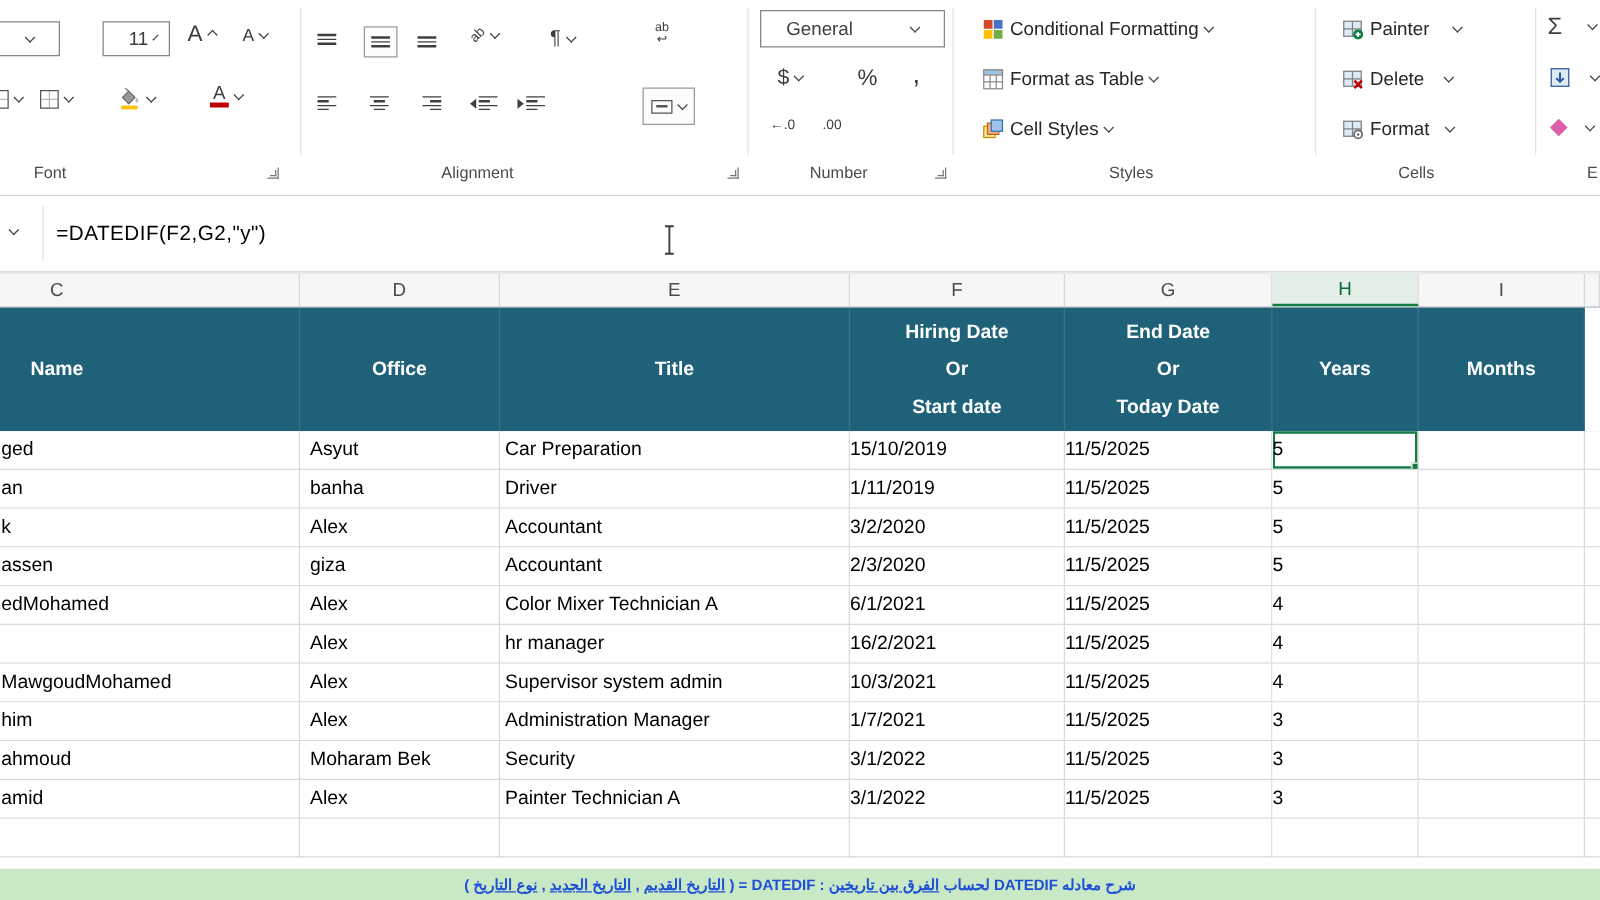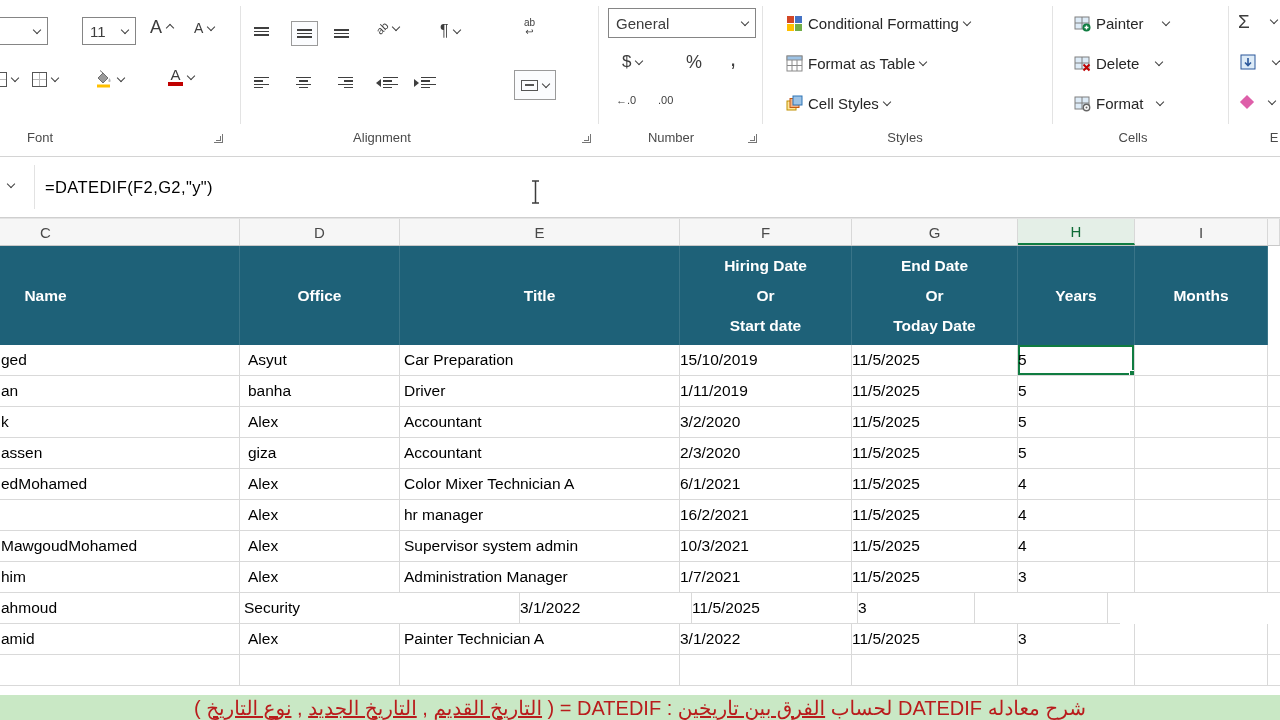--- a/index.html
+++ b/index.html
@@ -9,21 +9,21 @@
   
   #ribbon{position:absolute;top:0;left:0;width:1280px;height:157px;background:#fff;border-bottom:1px solid #d4d4d4}
   .vsep{position:absolute;top:6px;height:118px;width:1px;background:#e3e3e3}
   .grp-label{position:absolute;top:130px;transform:translateX(-50%);font-size:13px;color:#4a4a4a;white-space:nowrap}
   .launcher{position:absolute;top:134px;width:9px;height:9px;border-right:1px solid #767676;border-bottom:1px solid #767676}
   .launcher::before{content:"";position:absolute;right:1px;bottom:1px;width:4px;height:4px;border-right:1px solid #767676;border-bottom:1px solid #767676}
   .rbtn{position:absolute;display:flex;align-items:center;gap:5px;color:#3d3d3d;white-space:nowrap}
   .sel{border:1px solid #9a9a9a;background:#fbfcfe}
   .chev{display:inline-block;width:6px;height:6px;border-right:1.4px solid #3f3f3f;border-bottom:1.4px solid #3f3f3f;transform:rotate(45deg);margin-top:-3px}
   .chev-up{display:inline-block;width:6px;height:6px;border-left:1.4px solid #3f3f3f;border-top:1.4px solid #3f3f3f;transform:rotate(45deg);margin-bottom:-2px}
-  .combo{display:flex;align-items:center;border:1px solid #858585;background:#fff;padding:0 7px;font-size:15px}
+  .combo{display:flex;align-items:center;border:1px solid #858585;background:#fff;padding:0 20px;font-size:15px}
   .combo .chev{margin-left:auto}
   .bigA{font-size:18px;line-height:18px}
   .smallA{font-size:14px;line-height:14px}
   .i-borders{width:15px;height:15px;border:1px solid #555;
     background:linear-gradient(#b9b9b9,#b9b9b9) center/100% 1px no-repeat,
                linear-gradient(#b9b9b9,#b9b9b9) center/1px 100% no-repeat}
   .a-red{display:inline-flex;flex-direction:column;align-items:center;line-height:13px;font-size:15px}
   .a-red b{display:block;width:15px;height:4px;background:#C00000;margin-top:1px}
   .va,.ha{display:flex;flex-direction:column;width:15px;height:13px}
   .va i,.ha i{display:block;height:1.6px;background:#3f3f3f;margin:1px 0;width:15px}
@@ -72,21 +72,21 @@
   .col-h{width:117px}
   .col-i{width:133px}
   .col-x{width:12px;border-right:none}
   .num{text-align:left}
   .col-f.num{padding-right:5px}.col-g.num{padding-right:9px}.col-h.num{padding-right:6px}
   .cell.selected{position:relative;z-index:2;box-shadow:inset 0 0 0 2px #107C41}
   .cell.selected::after{content:"";position:absolute;right:-3px;bottom:-3px;width:6px;height:6px;background:#107C41;border:1px solid #fff;z-index:3}
 
   
   #banner{position:absolute;top:695px;left:0;width:1280px;height:25px;background:#C9E8C5;display:flex;align-items:center;justify-content:center}
-  #banner-text{direction:rtl;unicode-bidi:plaintext;font-size:20px;font-weight:400;color:#b91c1c;white-space:nowrap}
+  #banner-text{direction:rtl;unicode-bidi:plaintext;font-size:12px;font-weight:700;color:#1d4ed8;white-space:nowrap}
   #banner-text span[data-u="1"]{text-decoration:underline}
 </style>
 </head>
 <body>
 
 <div id="ribbon">
 
   <div class="rbtn combo" style="left:-62px;top:17px;width:110px;height:28px">
     <span class="chev"></span>
   </div>
@@ -442,20 +442,21 @@
         <div class="cell col-d">Alex</div>
         <div class="cell col-e">Administration Manager</div>
         <div class="cell col-f num">1/7/2021</div>
         <div class="cell col-g num">11/5/2025</div>
         <div class="cell col-h num">3</div>
         <div class="cell col-i"></div>
         <div class="cell col-x"></div>
       </div>
       <div class="row">
         <div class="cell col-c">ahmoud</div>
+        <div class="cell col-d">Moharam Bek</div>
         <div class="cell col-e">Security</div>
         <div class="cell col-f num">3/1/2022</div>
         <div class="cell col-g num">11/5/2025</div>
         <div class="cell col-h num">3</div>
         <div class="cell col-i"></div>
         <div class="cell col-x"></div>
       </div>
       <div class="row">
         <div class="cell col-c">amid</div>
         <div class="cell col-d">Alex</div>

